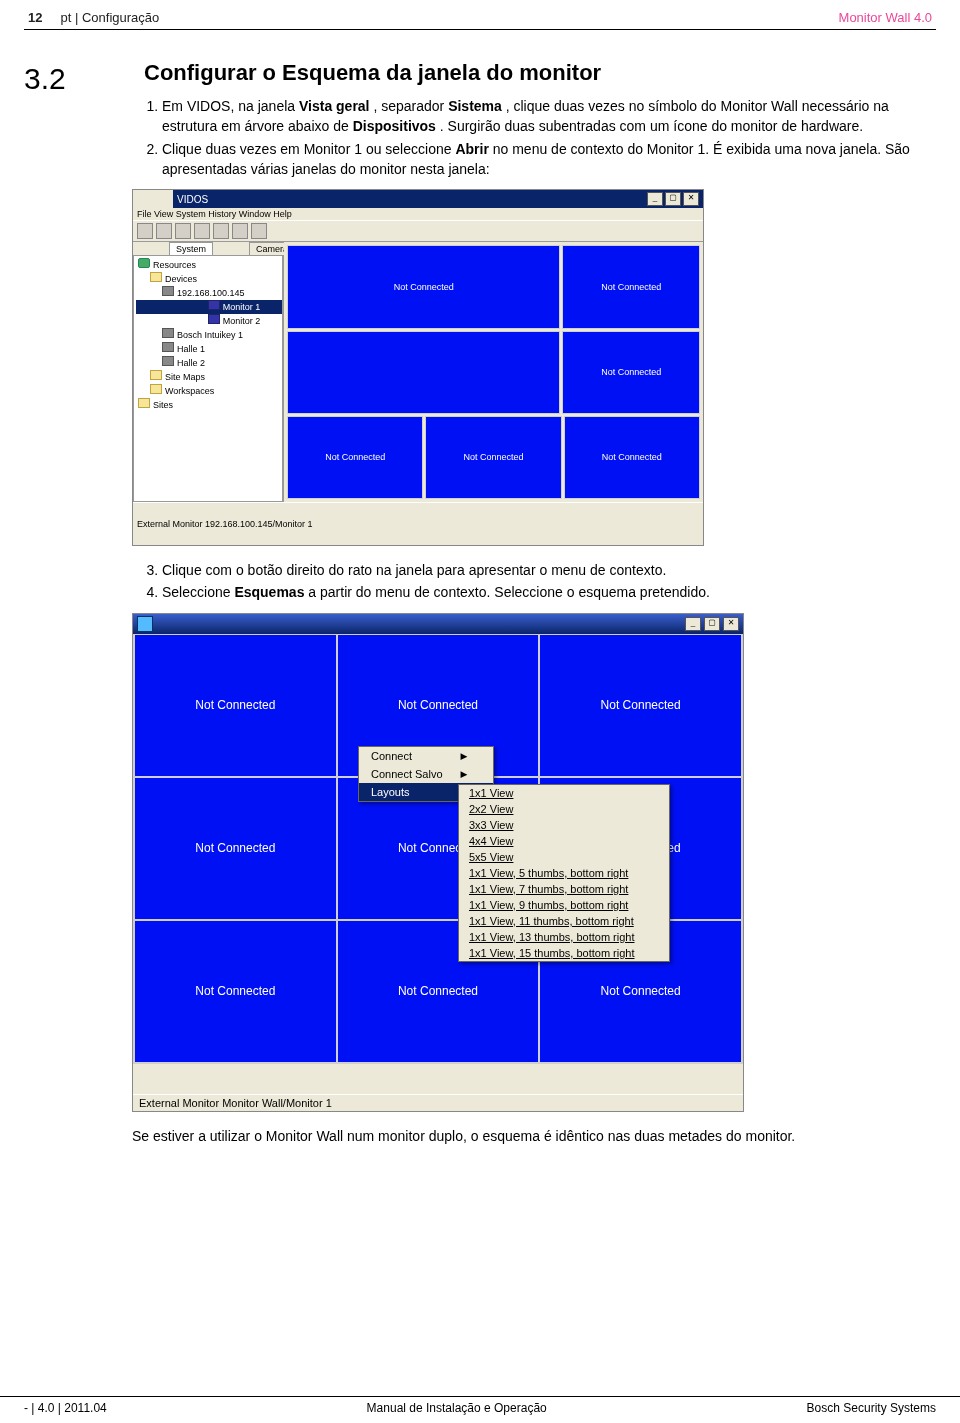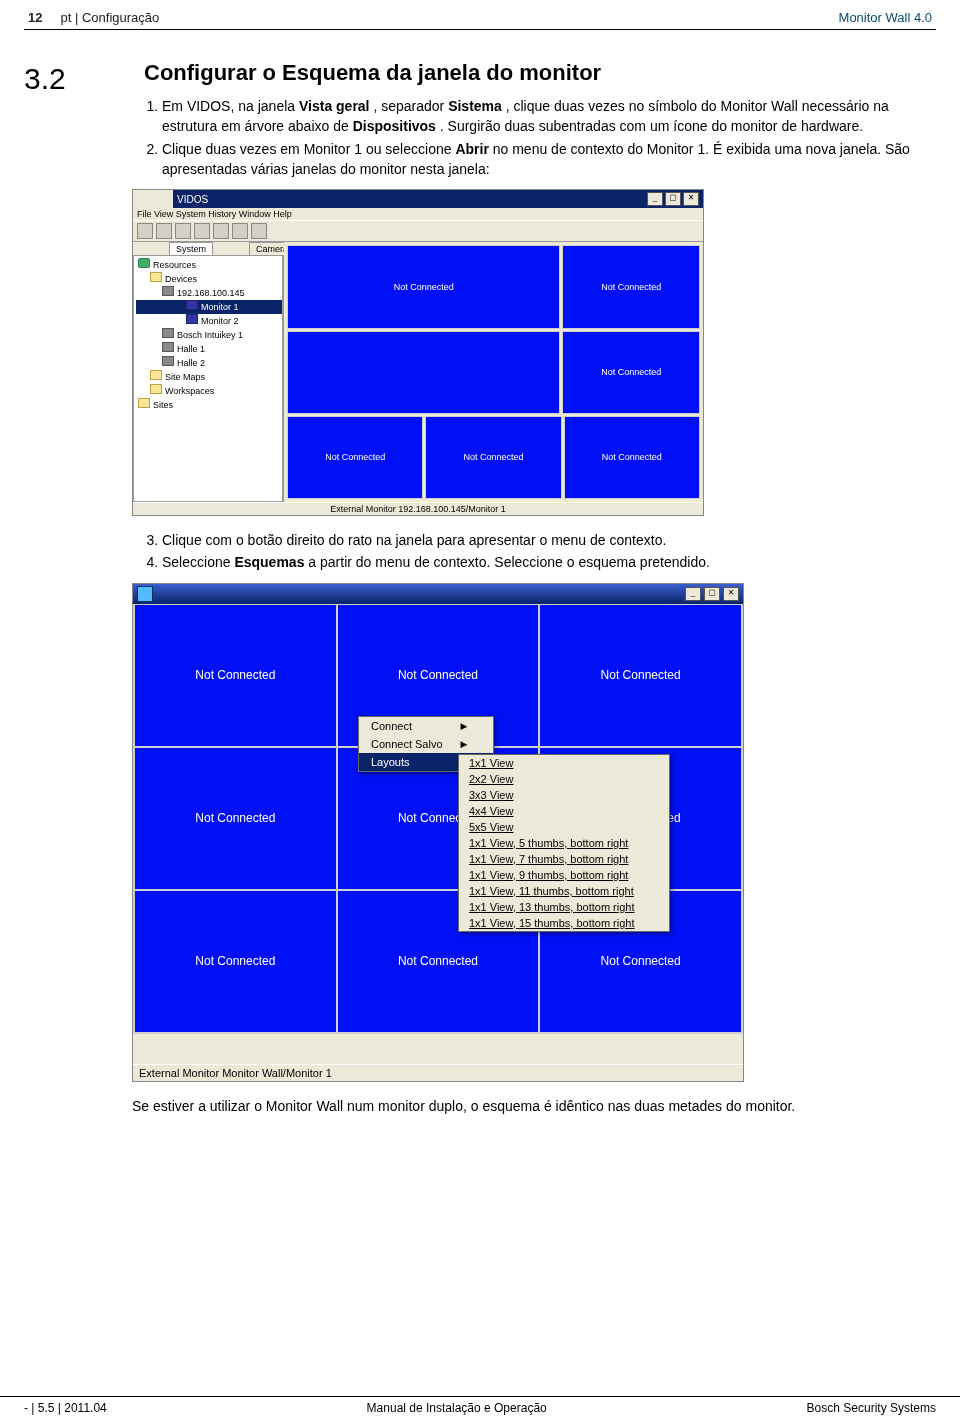--- a/index.html
+++ b/index.html
@@ -22,21 +22,21 @@
   .hdr {
     display: flex;
     justify-content: space-between;
     align-items: baseline;
     font-size: 13px;
     padding: 0 4px 4px 4px;
     border-bottom: 1px solid #000;
     gap: 16px;
   }
   .hdr .left { color: #222; }
-  .hdr .right { color: #0c4a6e; }
+  .hdr .right { color: #ec4899; }
   .body {
     padding-top: 30px;
     display: grid;
     grid-template-columns: 100px 1fr;
     column-gap: 8px;
   }
   .secnum {
     font-size: 30px;
     font-weight: normal;
     padding-top: 2px;
@@ -119,21 +119,21 @@
     flex:1;
     background:#fff;
     border:1px solid #999;
     padding:2px 0 2px 2px;
     font-size:9px;
     overflow:hidden;
   }
   .tree-row { white-space:nowrap; padding:0 0 0 2px; line-height:13px; }
   .tree-row.i1 { padding-left: 14px; }
   .tree-row.i2 { padding-left: 26px; }
-  .tree-row.i3 { padding-left: 50px; }
+  .tree-row.i3 { padding-left: 50px; text-align: center; }
   .tree-row.sel { background:#0a246a; color:#fff; }
   .ticon {
     display:inline-block; width:10px; height:8px; margin-right:3px;
   }
   .ticon.folder { background:#f7e59a; border:1px solid #bfa53b; }
   .ticon.drum { background:#4a6; border:1px solid #285; border-radius:2px; }
   .ticon.blue { background:#33a; border:1px solid #226; }
   .ticon.cam  { background:#888; border:1px solid #555; }
   .vidos-grid {
     flex:1;
@@ -147,22 +147,21 @@
     background:#0010f5;
     border:1px solid #cfcfcf;
     color:#fff;
     font-size:9px;
     display:flex; align-items:center; justify-content:center;
   }
   .status-bar {
     background:#ece9d8;
     border-top:1px solid #fff;
     font-size:9px;
-    padding:1px 4px;
-    text-align:center;
+    padding:16px 4px;
   }
 
   
   .layouts-fig {
     width: 610px;
     margin: 8px 0 14px 0;
     border: 1px solid #888;
     background: #ece9d8;
     font-size: 12px;
     position: relative;
@@ -422,17 +421,17 @@
           </div>
         </div>
         <div class="lf-status">External Monitor Monitor Wall/Monitor 1</div>
       </div>
 
       <p>Se estiver a utilizar o Monitor Wall num monitor duplo, o esquema é idêntico nas duas metades do monitor.</p>
     </div>
   </div>
 
   <div class="ftr">
-    <span>- | 5.5 | 2011.04</span>
+    <span>- | 4.0 | 2011.04</span>
     <span>Manual de Instalação e Operação</span>
     <span>Bosch Security Systems</span>
   </div>
 </div>
 
 </body></html>

